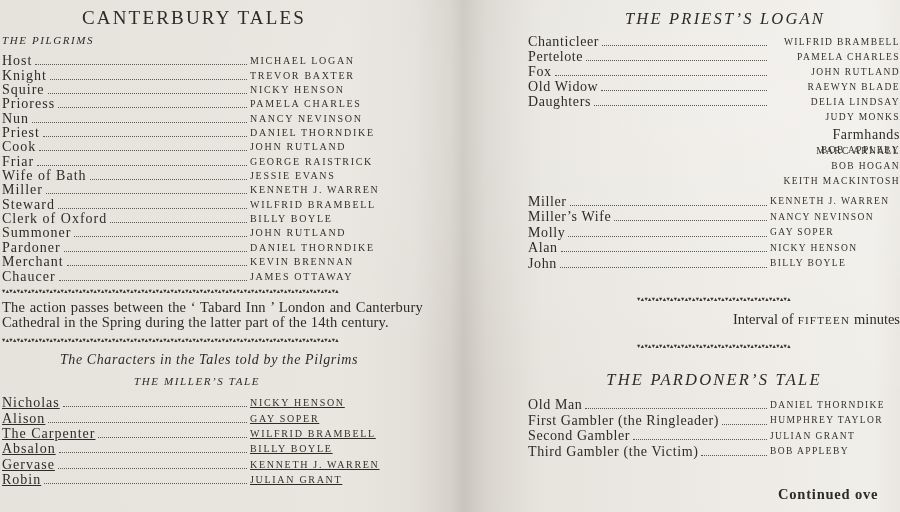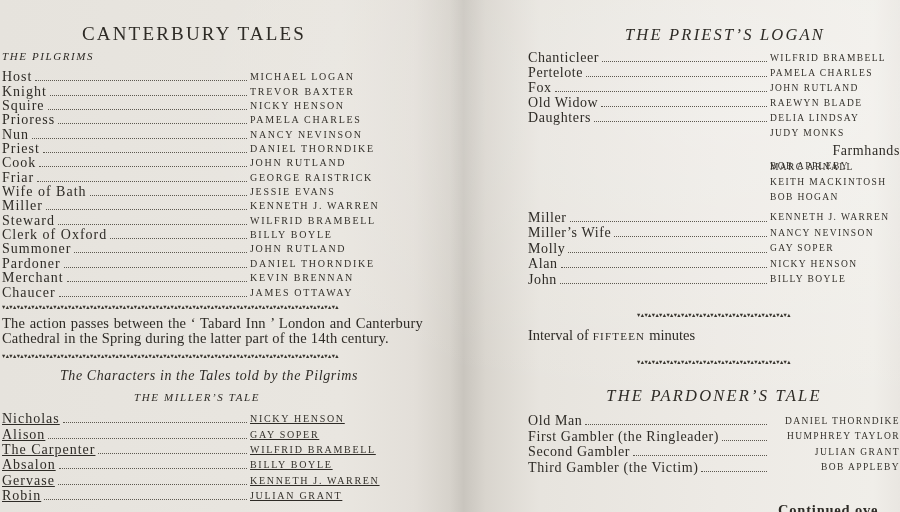--- a/index.html
+++ b/index.html
@@ -11,21 +11,21 @@
   }
   .spread{
     position:relative;width:900px;height:512px;overflow:hidden;
     background:
       radial-gradient(ellipse at 85% 20%, rgba(255,255,255,.25), rgba(255,255,255,0) 55%),
       linear-gradient(90deg,
         #e6e3dd 0%, #e9e6e0 38%, #e3dfd9 46%,
         #d6d2cb 50%, #c9c5be 51.5%, #d9d5ce 54%,
         #e7e4de 60%, #edeae5 80%, #f0eee9 97%, #e9e6e1 100%);
   }
-  .page{position:absolute;top:0;margin-top:16px;}
+  .page{position:absolute;top:0;}
   .page.left{left:2px;width:424px;}
   .page.right{left:528px;width:372px;}
 
   
   .main-title{
     margin:7px 40px 0 0;text-align:center;
     font-size:19px;font-weight:normal;letter-spacing:2.2px;white-space:nowrap;
   }
   .sub-title{
     margin:5px 36px 0 0;text-align:left;
@@ -76,21 +76,21 @@
   .note{
     margin:5px 0 0 0;width:421px;
     font-size:14.5px;line-height:15.6px;letter-spacing:0.2px;
     text-align:justify;
   }
   .chars-heading{
     margin:8px 10px 0 0;text-align:center;
     font-style:italic;font-size:14px;letter-spacing:0.6px;white-space:nowrap;
   }
   .interval{
-    margin-top:8px;text-align:left;font-size:14.5px;white-space:nowrap;
+    margin-top:8px;text-align:right;font-size:14.5px;white-space:nowrap;
   }
   .interval .emph{font-size:11px;letter-spacing:1.2px;margin:0 4px;}
   .continued{
     position:absolute;left:250px;top:486px;
     font-weight:bold;font-size:14.5px;letter-spacing:0.8px;white-space:nowrap;
   }
 </style>
 </head>
 <body>
 
@@ -225,21 +225,21 @@
           <span class="role">Robin</span>
           <span class="leader"></span>
           <span class="actor">JULIAN GRANT</span>
         </div>
       </div>
   </section>
 
   <section class="page right">
     <h3 class="tale-title priest">THE PRIEST’S LOGAN</h3>
 
-    <div class="cast rnorm" style="margin-top:5px;">
+    <div class="cast rnorm" style="margin-top:5px;text-align:right;">
 
     <div class="row">
           <span class="role">Chanticleer</span>
           <span class="leader"></span>
           <span class="actor">WILFRID BRAMBELL</span>
         </div>
         <div class="row">
           <span class="role">Pertelote</span>
           <span class="leader"></span>
           <span class="actor">PAMELA CHARLES</span>
@@ -270,26 +270,26 @@
           <span class="actor">BOB APPLEBY</span>
         </div>
         <div class="row cont">
           <span class="role"></span>
           <span class="leader"></span>
           <span class="actor">MARC ARNALL</span>
         </div>
         <div class="row cont">
           <span class="role"></span>
           <span class="leader"></span>
-          <span class="actor">KEITH MACKINTOSH</span>
+          <span class="actor">BOB HOGAN</span>
         </div>
         <div class="row cont">
           <span class="role"></span>
           <span class="leader"></span>
-          <span class="actor">BOB HOGAN</span>
+          <span class="actor">KEITH MACKINTOSH</span>
         </div>
       </div>
 
 
     <div class="cast rwide" style="margin-top:5px;">
 
     <div class="row">
           <span class="role">Miller</span>
           <span class="leader"></span>
           <span class="actor">KENNETH J. WARREN</span>
@@ -317,21 +317,21 @@
       </div>
 
     <div class="zigzag">▾▴▾▴▾▴▾▴▾▴▾▴▾▴▾▴▾▴▾▴▾▴▾▴▾▴▾▴▾▴▾▴▾▴▾▴▾▴▾▴▾▴</div>
 
     <p class="interval"><span>Interval of</span><span class="emph">FIFTEEN</span><span>minutes</span></p>
 
     <div class="zigzag second">▾▴▾▴▾▴▾▴▾▴▾▴▾▴▾▴▾▴▾▴▾▴▾▴▾▴▾▴▾▴▾▴▾▴▾▴▾▴▾▴▾▴</div>
 
     <h3 class="tale-title pardoner">THE PARDONER’S TALE</h3>
 
-    <div class="cast rwide" style="margin-top:6px;text-align:right;">
+    <div class="cast rwide" style="margin-top:6px;">
 
     <div class="row">
           <span class="role">Old Man</span>
           <span class="leader"></span>
           <span class="actor">DANIEL THORNDIKE</span>
         </div>
         <div class="row">
           <span class="role">First Gambler (the Ringleader)</span>
           <span class="leader"></span>
           <span class="actor">HUMPHREY TAYLOR</span>

